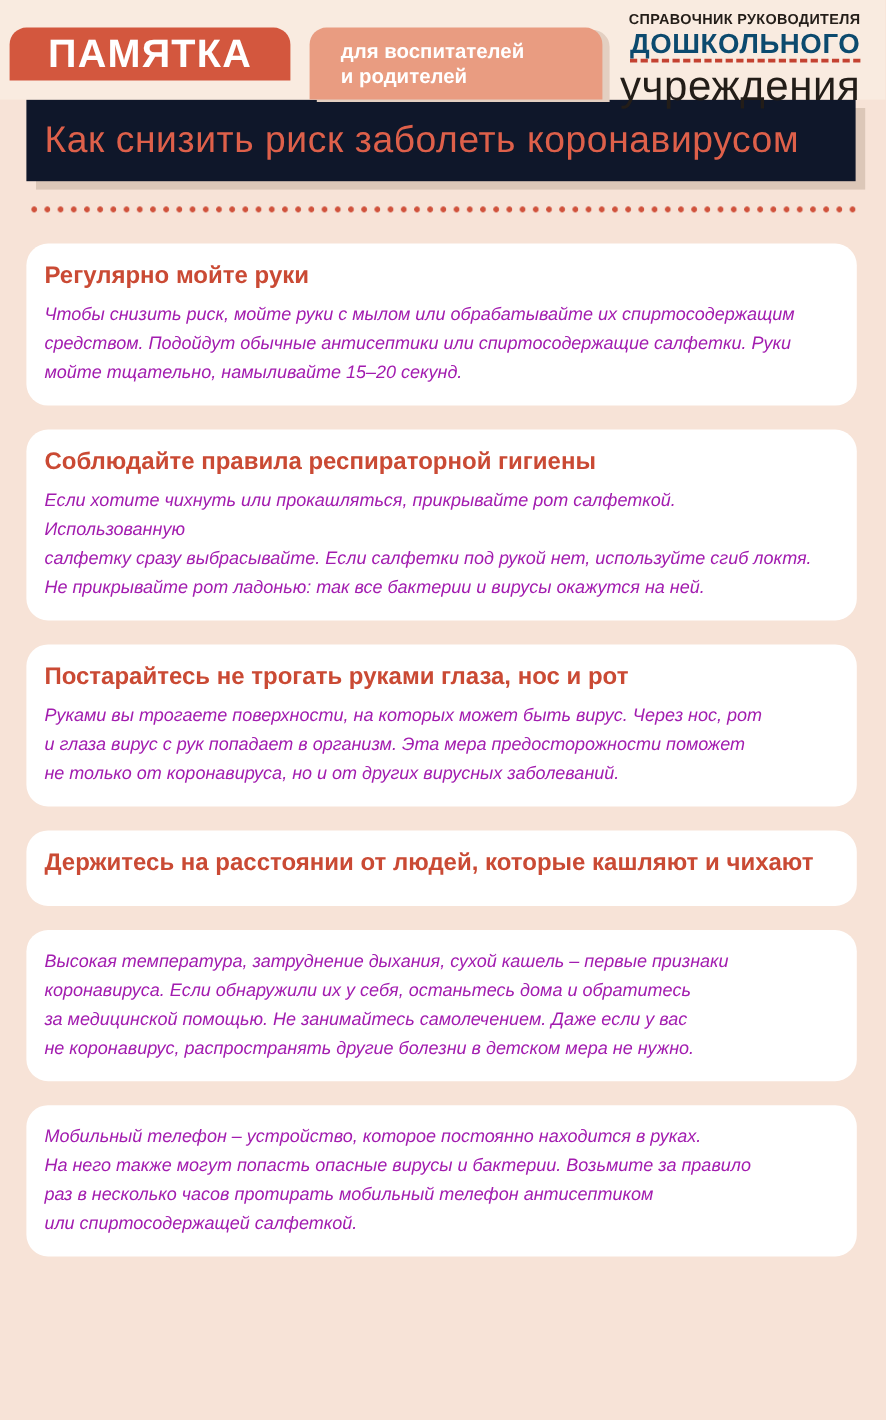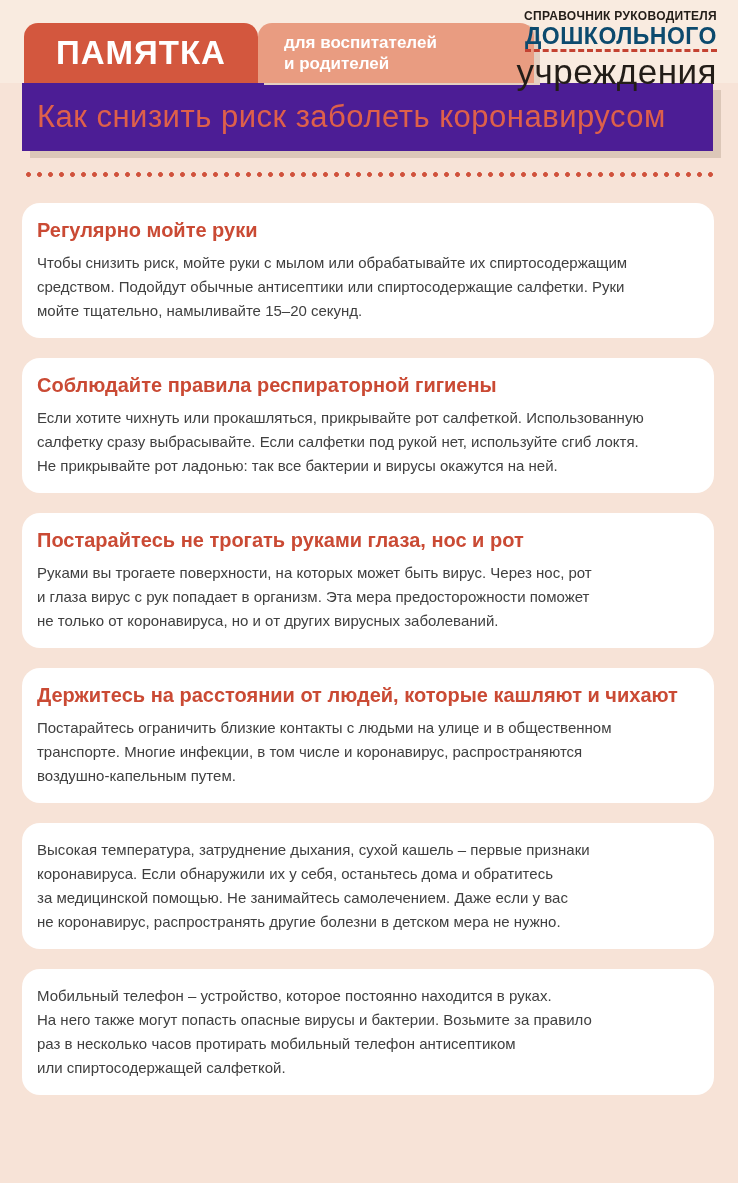--- a/index.html
+++ b/index.html
@@ -13,35 +13,35 @@
   }
 
   
   .header {
     position: relative;
     height: 83px;
     background: #f9ebe0;
   }
   .tab-red {
     position: absolute;
-    left: 24px; top: 23px;
-    width: 234px; height: 60px;
+    left: 8px; top: 23px;
+    width: 234px; height: 44px;
     background: #d3573e;
     border-radius: 14px 14px 0 0;
     display: flex; align-items: center; justify-content: center;
     color: #ffffff;
     font-size: 33px;
     font-weight: bold;
     letter-spacing: 1px;
     z-index: 2;
   }
   .tab-salmon {
     position: absolute;
     left: 258px; top: 23px;
-    width: 276px; height: 60px;
+    width: 244px; height: 60px;
     background: #e99c81;
     border-radius: 14px 14px 0 0;
     display: flex; align-items: center;
     padding-left: 26px;
     color: #ffffff;
     font-size: 17px;
     font-weight: bold;
     line-height: 21px;
     z-index: 1;
     box-shadow: 6px 2px 0 #e3cfc1;
@@ -76,21 +76,21 @@
     color: #231d18;
     letter-spacing: 0.5px;
     margin-top: 2px;
   }
 
   
   .title-band {
     margin-left: 22px;
     width: 691px;
     height: 68px;
-    background: #4c1d95;
+    background: #0f172a;
     box-shadow: 8px 7px 0 #dcc7b8;
     display: flex; align-items: center;
     padding-left: 15px;
   }
   .title-band h1 {
     margin: 0;
     font-size: 31px;
     font-weight: normal;
     letter-spacing: 0.5px;
     color: #de604a;
@@ -119,22 +119,23 @@
     margin: 0 0 9px 0;
     font-size: 20px;
     line-height: 24px;
     font-weight: bold;
     color: #ca4a34;
   }
   .card p {
     margin: 0;
     font-size: 15px;
     line-height: 24px;
-    color: #404040;
+    color: #a21caf;
     white-space: pre-line;
+    font-style: italic;
   }
 </style>
 </head>
 <body>
 
 <div class="page">
 
   <div class="header">
     <div class="tab-red">
       <span>ПАМЯТКА</span>
@@ -176,23 +177,20 @@
 
     <div class="card">
       <h2>Постарайтесь не трогать руками глаза, нос и рот</h2>
       <p>Руками вы трогаете поверхности, на которых может быть вирус. Через нос, рот
 и глаза вирус с рук попадает в организм. Эта мера предосторожности поможет
 не только от коронавируса, но и от других вирусных заболеваний.</p>
     </div>
 
     <div class="card">
       <h2>Держитесь на расстоянии от людей, которые кашляют и чихают</h2>
-      <p>Постарайтесь ограничить близкие контакты с людьми на улице и в общественном
-транспорте. Многие инфекции, в том числе и коронавирус, распространяются
-воздушно-капельным путем.</p>
     </div>
 
     <div class="card">
       <p>Высокая температура, затруднение дыхания, сухой кашель – первые признаки
 коронавируса. Если обнаружили их у себя, останьтесь дома и обратитесь
 за медицинской помощью. Не занимайтесь самолечением. Даже если у вас
 не коронавирус, распространять другие болезни в детском мера не нужно.</p>
     </div>
 
     <div class="card">

